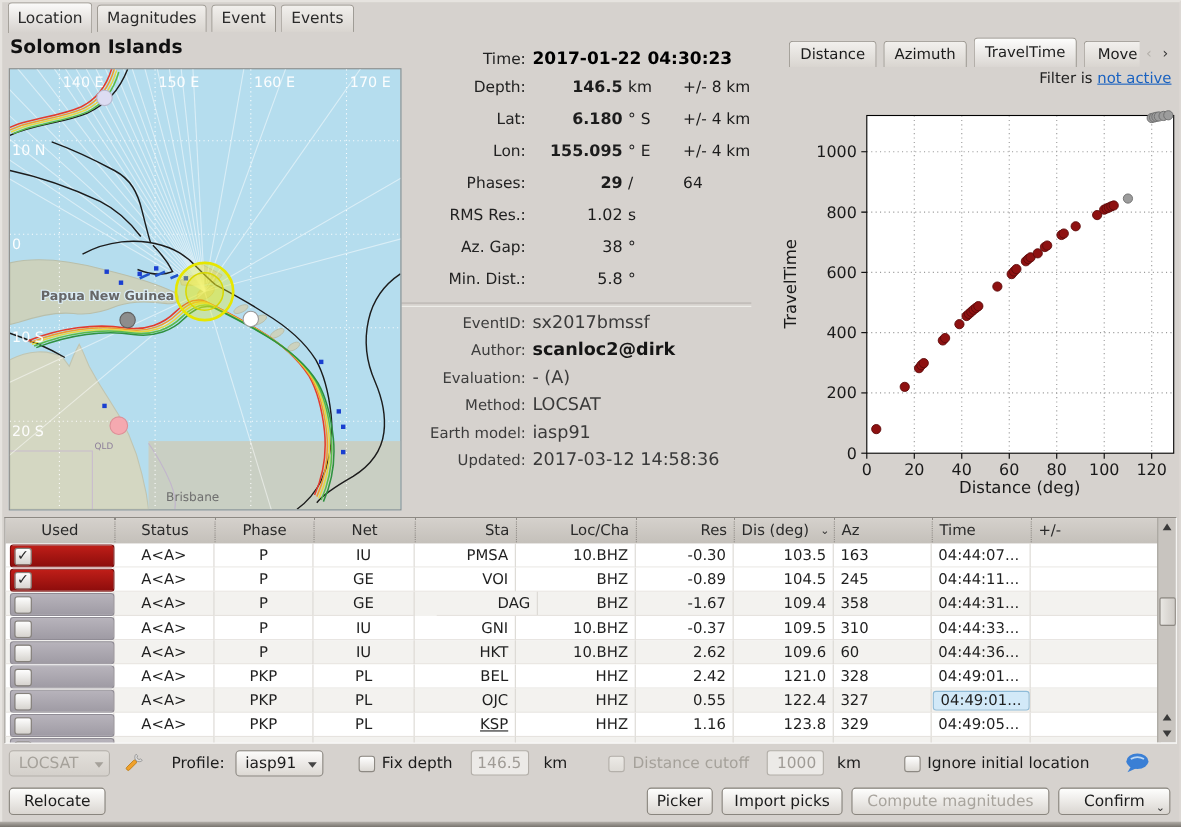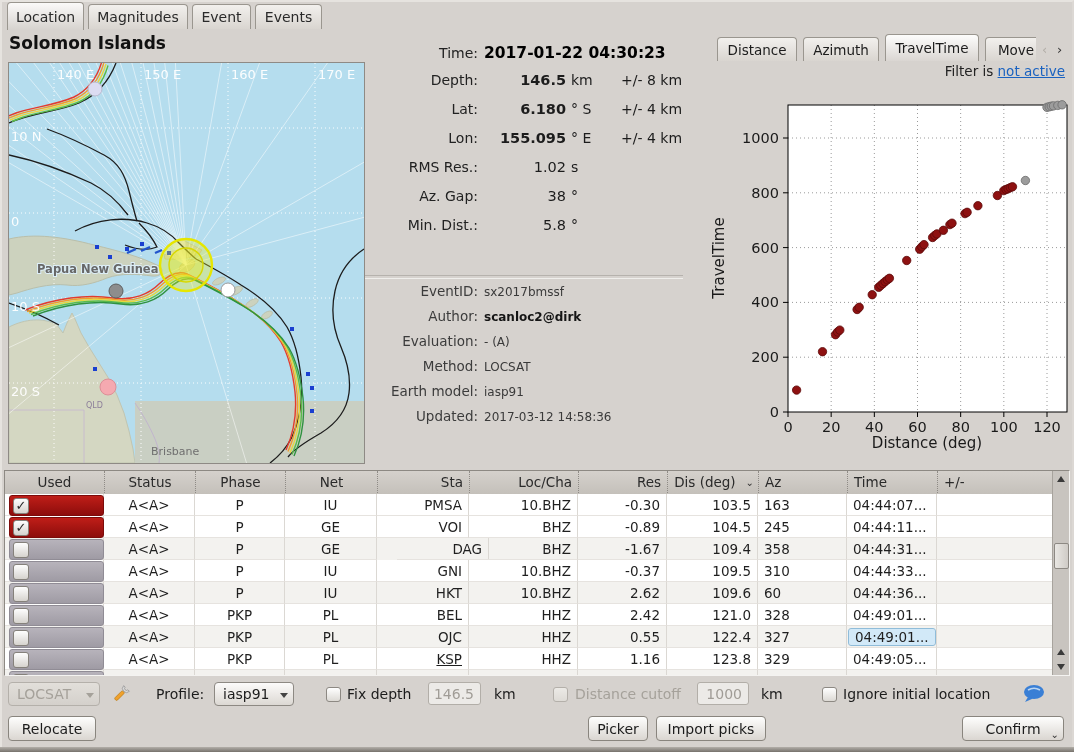--- a/index.html
+++ b/index.html
@@ -25,21 +25,21 @@
   #origin-rows{position:absolute;left:340px;top:72px;width:360px;}
   .orow{display:flex;align-items:baseline;height:29px;}
   .oval{display:inline-block;width:88px;text-align:right;font-size:14.5px;}
   .oval.b{font-weight:bold;}
   .osuf{display:inline-block;width:44px;margin-left:5px;font-size:14px;}
   .oerr{margin-left:6px;font-size:14px;}
   .sep{position:absolute;left:347px;top:275px;width:336px;height:2px;border-top:1px solid #b6b2ad;border-bottom:1px solid #f0efec;}
   #meta-rows{position:absolute;left:340px;top:283px;width:370px;}
   .mrow{display:flex;align-items:baseline;height:25px;}
   .mlabel{display:inline-block;width:138px;text-align:right;font-size:13.5px;color:#3c3c3c;}
-  .mval{margin-left:6px;font-size:12px;color:#3a3a3a;}
+  .mval{margin-left:6px;font-size:16px;color:#3a3a3a;}
   .mval.b{font-weight:bold;color:#151515;}
 
   .filter-line{position:absolute;right:9px;top:63px;font-size:13.5px;color:#222;}
   .filter-line .link{color:#1a62c0;text-decoration:underline;cursor:pointer;}
 
   
   #table{position:absolute;left:4px;top:470px;width:1066px;height:206px;box-sizing:border-box;border:1px solid #8d8983;border-bottom-color:#f4f3f1;border-right-color:#f4f3f1;background:#fff;overflow:hidden;}
   #thead{position:absolute;left:0;top:0;height:23px;width:1050px;background:linear-gradient(#d5d1cc,#c4c0ba);border-bottom:1px solid #a5a19b;}
   .th{position:absolute;top:0;height:22px;box-sizing:border-box;font-size:13.5px;color:#2a2a2a;display:flex;align-items:center;border-left:1px dotted #8f8b86;}
   .th.first{border-left:none;}
@@ -108,20 +108,26 @@
         <span class="olabel">Lat:</span>
         <span class="oval b">6.180</span>
         <span class="osuf">° S</span>
         <span class="oerr">+/- 4 km</span>
       </div>
       <div class="orow">
         <span class="olabel">Lon:</span>
         <span class="oval b">155.095</span>
         <span class="osuf">° E</span>
         <span class="oerr">+/- 4 km</span>
+      </div>
+      <div class="orow">
+        <span class="olabel">Phases:</span>
+        <span class="oval b">29</span>
+        <span class="osuf">/</span>
+        <span class="oerr">64</span>
       </div>
       <div class="orow">
         <span class="olabel">RMS Res.:</span>
         <span class="oval">1.02</span>
         <span class="osuf">s</span>
         <span class="oerr"></span>
       </div>
       <div class="orow">
         <span class="olabel">Az. Gap:</span>
         <span class="oval">38</span>
@@ -806,20 +812,23 @@
 
 <div class="qbtn" style="left:8px;width:88px;">
       <span>Relocate</span>
     </div>
 <div class="qbtn" style="left:588px;width:60px;">
       <span>Picker</span>
     </div>
 <div class="qbtn" style="left:656px;width:110px;">
       <span>Import picks</span>
     </div>
+<div class="qbtn disabled" style="left:774px;width:180px;">
+      <span>Compute magnitudes</span>
+    </div>
 <div class="qbtn" style="left:962px;width:102px;">
   <span>Confirm</span>
   <span class="menu-ind">⌄</span>
 </div>
 
 <div class="frame-edge"></div>
 <div class="bottom-edge"></div>
 
 </div>
 

